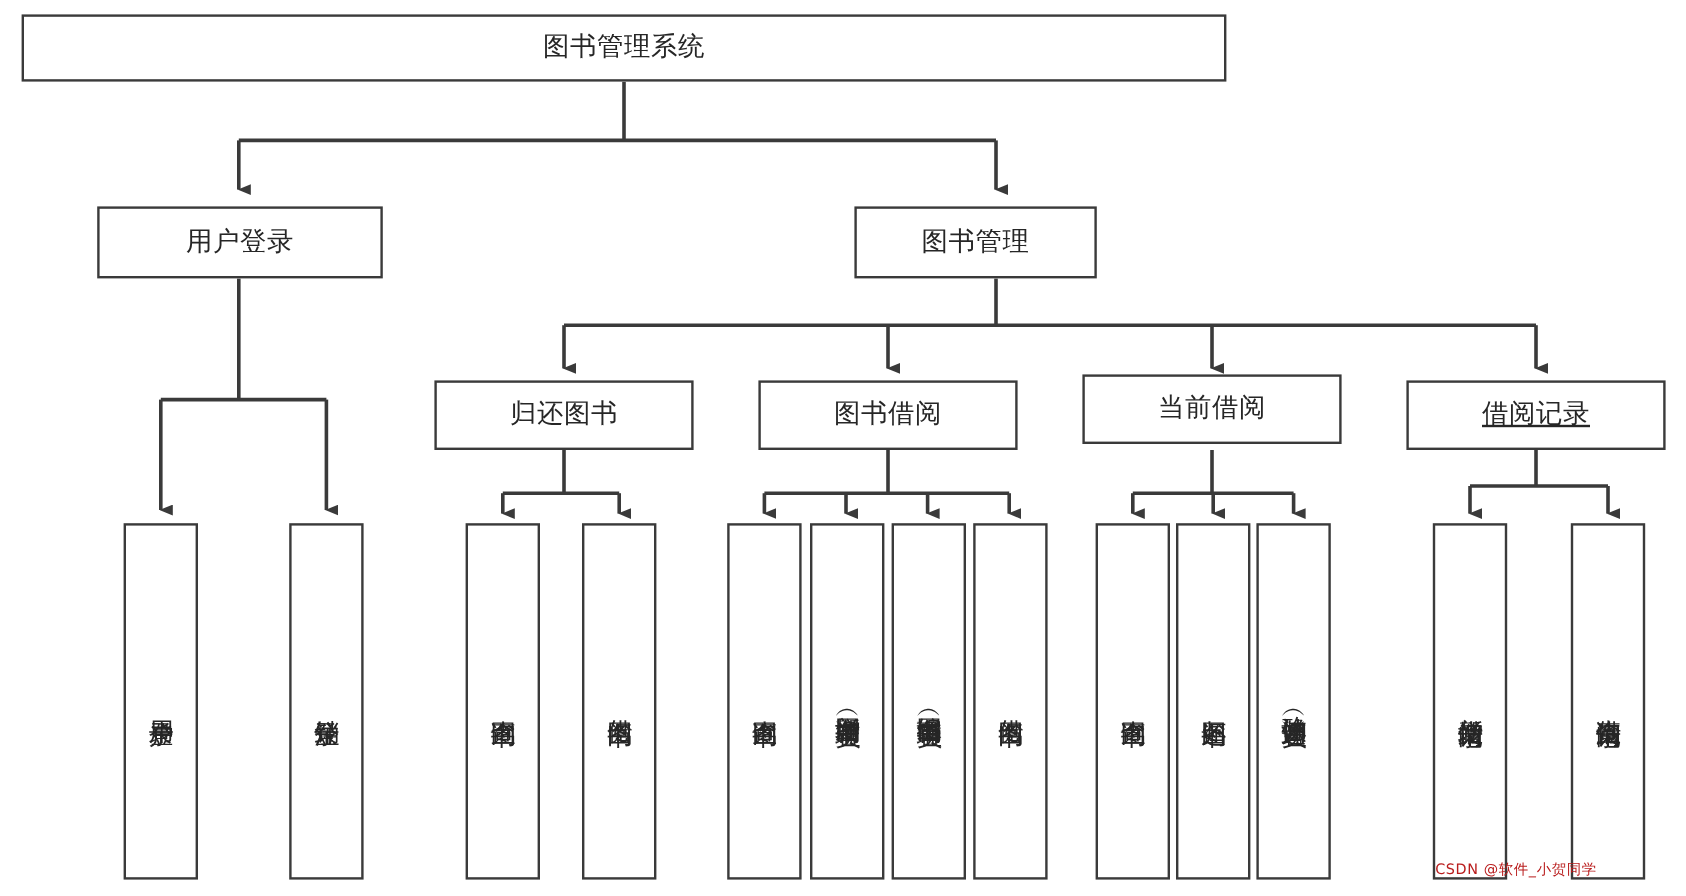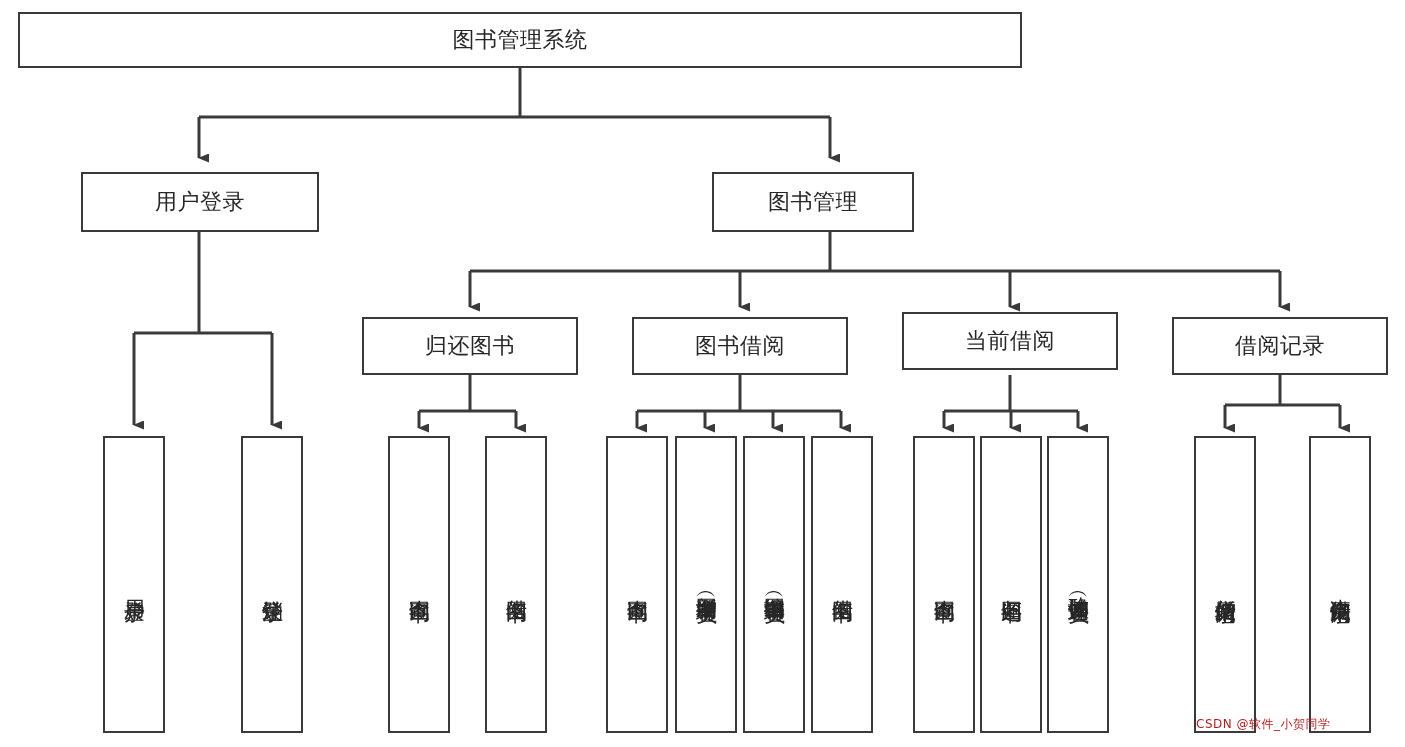--- a/index.html
+++ b/index.html
@@ -127,21 +127,21 @@
 
   <div class="node node-h" style="left:362px; top:317px; width:216px; height:58px;">
     <span>归还图书</span>
   </div>
   <div class="node node-h" style="left:632px; top:317px; width:216px; height:58px;">
     <span>图书借阅</span>
   </div>
   <div class="node node-h" style="left:902px; top:312px; width:216px; height:58px;">
     <span>当前借阅</span>
   </div>
-  <div class="node node-h" style="left:1172px; top:317px; width:216px; height:58px;">
+  <div class="node node-h" style="left:1172px; top:317px; width:216px; height:58px;text-decoration:underline;">
     <span>借阅记录</span>
   </div>
 
   <div class="node node-v" style="left:103px; top:436px; width:62px; height:297px;">
     <span>用户登录</span>
   </div>
   <div class="node node-v" style="left:241px; top:436px; width:62px; height:297px;">
     <span>注销登录</span>
   </div>
 

